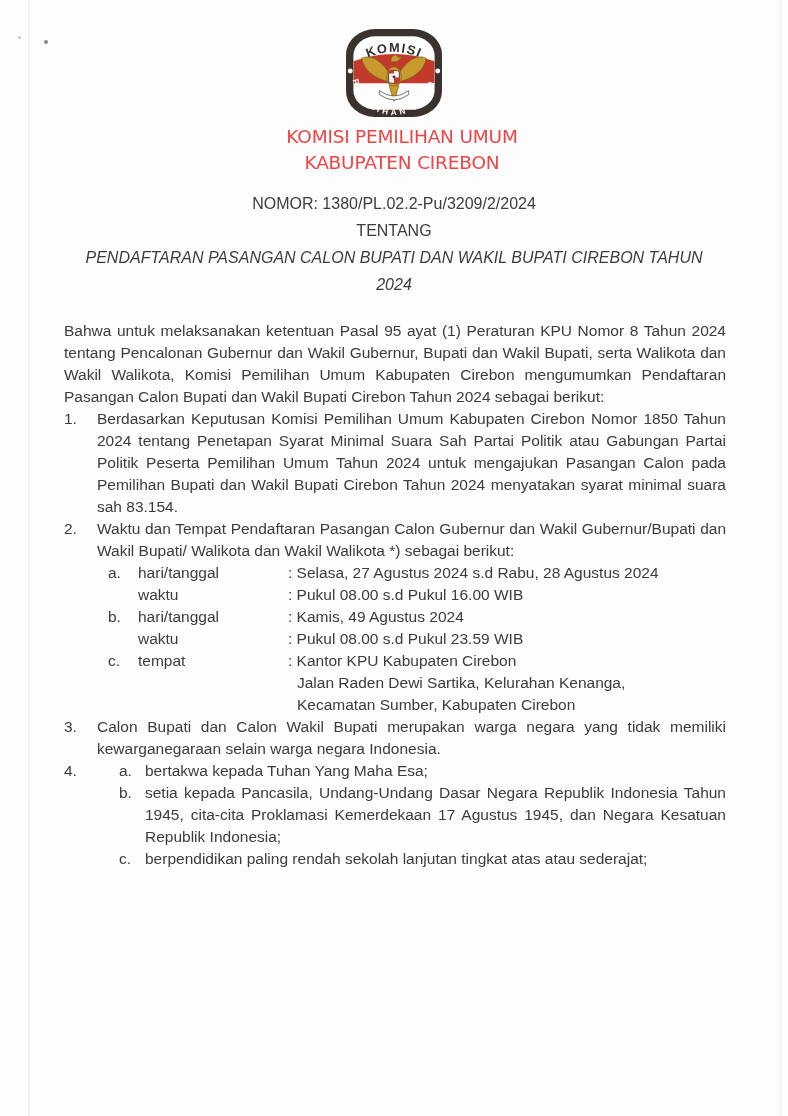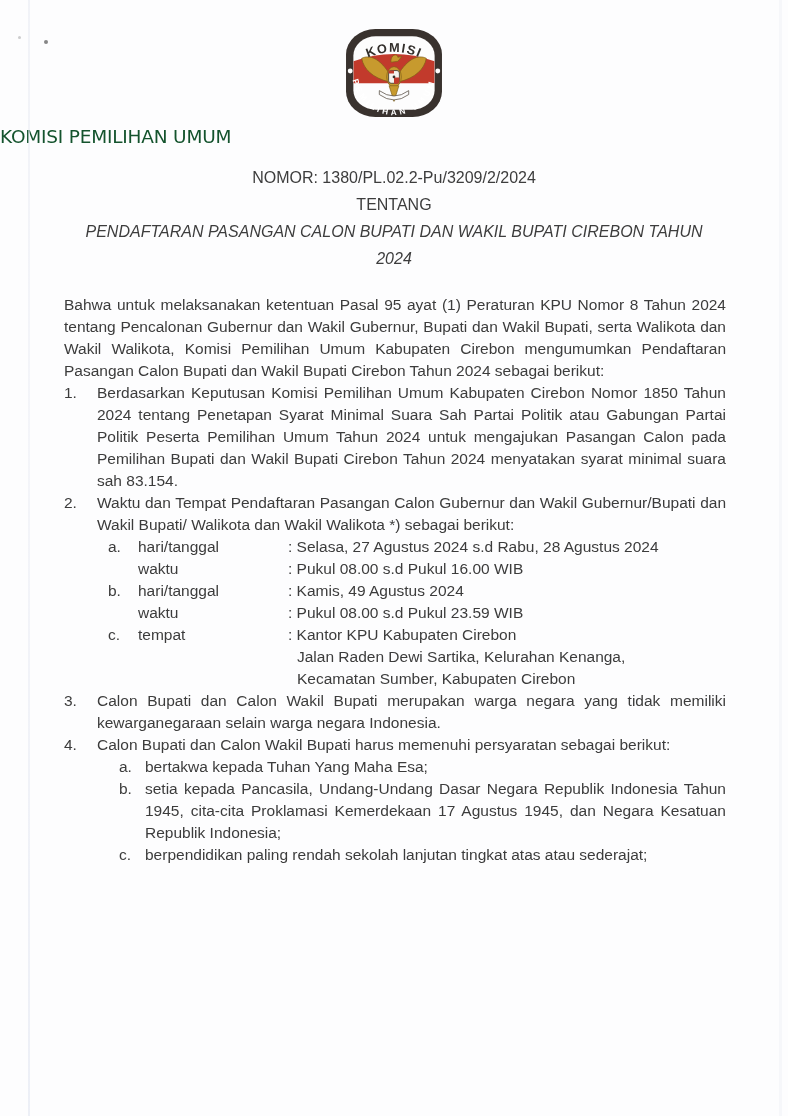--- a/index.html
+++ b/index.html
@@ -21,23 +21,23 @@
     position:absolute; right:6px; top:0; bottom:0; width:3px;
     background:#f2f3f7; opacity:.6;
   }
   .speck { position:absolute; border-radius:50%; background:#5d5d5d; }
   .speck.s1 { left:44px; top:40px; width:4px; height:4px; opacity:.75; }
   .speck.s2 { left:18px; top:36px; width:3px; height:3px; opacity:.3; }
 
   
   .logo-wrap { padding-top:26px; text-align:center; line-height:0; }
   .org {
-    margin-top:4px; 
+    margin-top:4px; text-align:center;
     font-family:"DejaVu Sans", sans-serif;
-    font-size:18.5px; line-height:26px; color:#14532d; letter-spacing:-0.2px;
+    font-size:18.5px; line-height:26px; color:#ef4444; letter-spacing:-0.2px;padding-left:16px;
   }
   .doc-head {
     margin-top:14px; text-align:center;
     font-size:16px; line-height:27px; color:#3d3d3d;
   }
   .doc-head .subject { max-width:640px; margin:0 auto;font-style:italic; }
 
   
   .content {
     margin:22px 62px 0 64px;
@@ -114,20 +114,21 @@
           <textPath href="#botArc" startOffset="50%" text-anchor="middle">PEMILIHAN UMUM</textPath>
         </text>
 
         <circle cx="7.3" cy="46" r="2.5" fill="#ffffff"></circle>
         <circle cx="96.7" cy="46" r="2.5" fill="#ffffff"></circle>
       </svg>
     </div>
 
     <div class="org">
       <div>KOMISI PEMILIHAN UMUM</div>
+      <div>KABUPATEN CIREBON</div>
     </div>
 
     <div class="doc-head">
       <div>NOMOR: 1380/PL.02.2-Pu/3209/2/2024</div>
       <div>TENTANG</div>
       <div class="subject">PENDAFTARAN PASANGAN CALON BUPATI DAN WAKIL BUPATI CIREBON TAHUN 2024</div>
     </div>
   </header>
 
   <main class="content">
@@ -182,21 +183,20 @@
         </li>
         <li class="item">
           <span class="inum">3.</span>
           <div class="ibody">
             <div>Calon Bupati dan Calon Wakil Bupati merupakan warga negara yang tidak memiliki kewarganegaraan selain warga negara Indonesia.</div>
           </div>
         </li>
         <li class="item">
           <span class="inum">4.</span>
           <div class="ibody">
-            <div>Calon Bupati dan Calon Wakil Bupati harus memenuhi persyaratan sebagai berikut:</div>
             <div class="sub">
               <span class="smark">a.</span>
               <span class="stext">bertakwa kepada Tuhan Yang Maha Esa;</span>
             </div>
             <div class="sub">
               <span class="smark">b.</span>
               <span class="stext">setia kepada Pancasila, Undang-Undang Dasar Negara Republik Indonesia Tahun 1945, cita-cita Proklamasi Kemerdekaan 17 Agustus 1945, dan Negara Kesatuan Republik Indonesia;</span>
             </div>
             <div class="sub">
               <span class="smark">c.</span>

